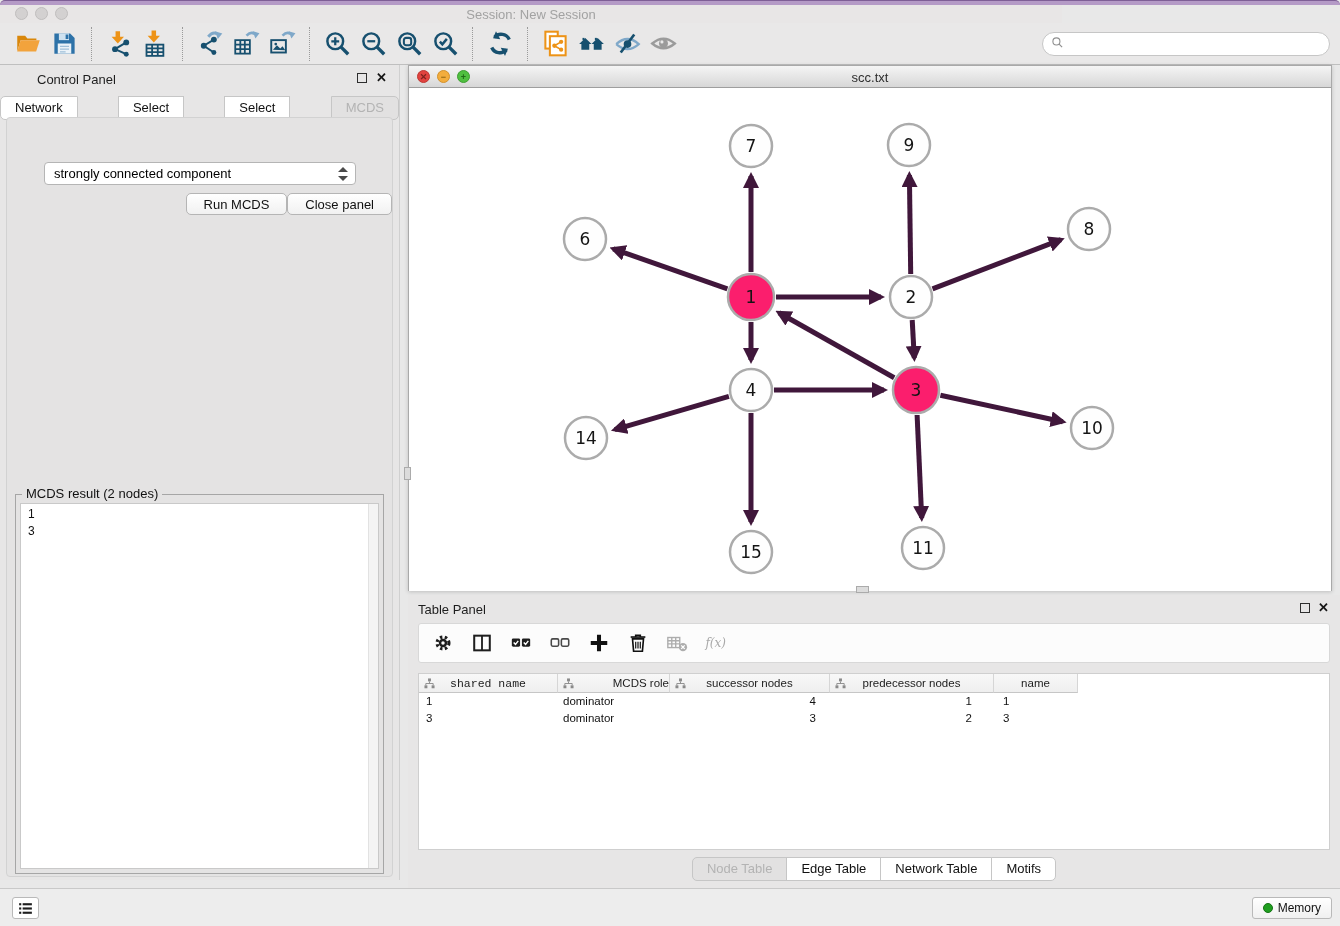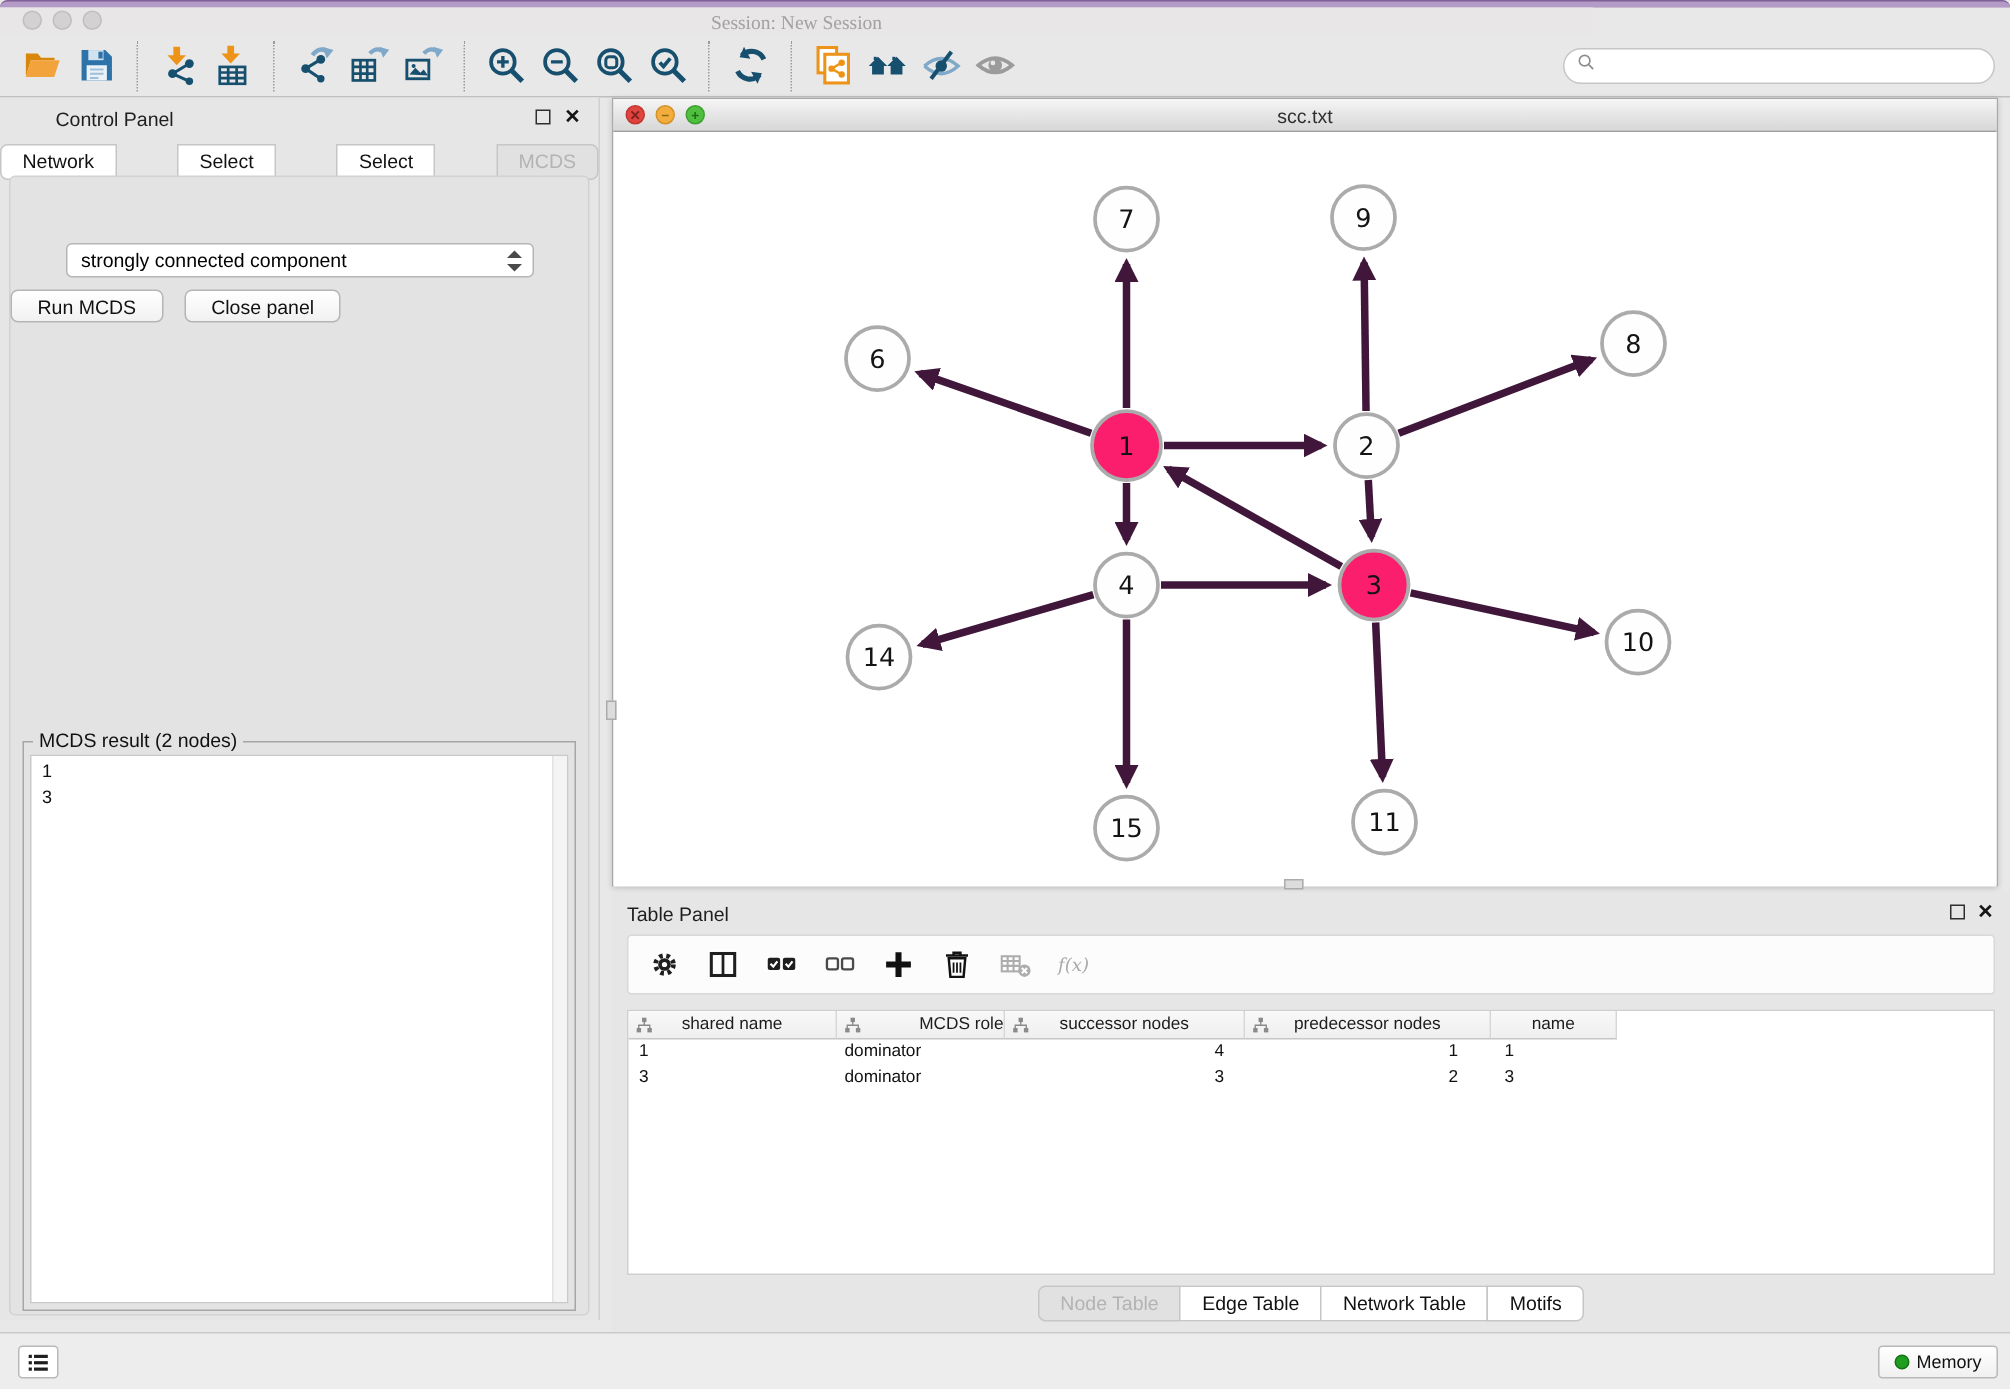--- a/index.html
+++ b/index.html
@@ -1,20 +1,20 @@
 <!DOCTYPE html>
 <html><head>
 <meta charset="utf-8">
 <style>
   * { margin:0; padding:0; box-sizing:border-box; }
   html,body { width:1340px; height:926px; }
   body { font-family:"Liberation Sans", sans-serif; background:#E8E8E8; position:relative; overflow:hidden; }
 
   .top-strip { position:absolute; left:0; top:0; width:1340px; height:5px; background:#B49AC6; border-top:1px solid #7E5F96; border-radius:6px 6px 0 0; }
-  .titlebar { position:absolute; left:0; top:5px; width:1062px; height:18px; background:#E8E6E6;font-family:Liberation Serif, serif; }
+  .titlebar { position:absolute; left:0; top:5px; width:1062px; height:18px; background:#E8E6E6; }
   .tl-dot { position:absolute; top:2px; width:13px; height:13px; border-radius:50%; background:#D3D1D1; border:1px solid #C0BEBE; }
   .win-title { position:absolute; left:0; right:0; top:2px; text-align:center; font-size:13px; color:#A2A2A2; }
 
   .main-toolbar { position:absolute; left:0; top:23px; width:1340px; height:42px; background:#E9E8E8; border-bottom:1px solid #BFBFBF; display:flex; align-items:center; padding:0 10px; }
   .tb-groups { display:flex; align-items:center; }
   .tb-sep { width:1px; height:34px; border-left:1px dotted #9A9A9A; margin:0 9px; }
   .tbicon { width:36px; height:34px; display:flex; align-items:center; justify-content:center; cursor:pointer; }
   .tbicon svg { width:27px; height:27px; }
   .search-box { margin-left:auto; width:288px; height:24px; background:#FFF; border:1px solid #C6C6C6; border-radius:13px; display:flex; align-items:center; padding:0 8px; }
   .search-box svg { width:13px; height:13px; flex:0 0 auto; }
@@ -34,21 +34,21 @@
   .seg-tab:last-child { border-radius:0 5px 5px 0; }
   .seg-tab.selected { background:#E2E1E1; color:#B3B3B3; }
   .cp-tabs { position:absolute; left:0; right:0; top:31px;justify-content:space-between; }
 
   .cp-content { position:absolute; left:6px; top:52px; width:387px; height:760px; background:#E4E3E3; border:1px solid #D2D2D2; border-radius:4px; }
   .opt-label { position:absolute; top:20px; left:0; right:0; text-align:center; font-size:13px; color:#111; }
   .dropdown { position:absolute; left:37px; top:44px; width:312px; height:23px; background:#FFF; border:1px solid #B5B5B5; border-radius:4px; font-size:13px; line-height:21px; padding-left:9px; cursor:pointer; }
   .dd-stepper { position:absolute; right:7px; top:4px; width:10px; height:14px; }
   .dd-up { position:absolute; top:0; left:0; width:0; height:0; border-left:5px solid transparent; border-right:5px solid transparent; border-bottom:5px solid #4A4A4A; }
   .dd-down { position:absolute; bottom:0; left:0; width:0; height:0; border-left:5px solid transparent; border-right:5px solid transparent; border-top:5px solid #4A4A4A; }
-  .cp-buttons { position:absolute; top:75px; left:0; right:0; display:flex; justify-content:flex-start; gap:14px; }
+  .cp-buttons { position:absolute; top:75px; left:0; right:0; display:flex; justify-content:flex-end; gap:0; }
   .btn { height:22px; padding:0 17px; background:linear-gradient(#FFFFFF,#F1F1F1); border:1px solid #B5B5B5; border-radius:5px; font-size:13px; color:#111; cursor:pointer; font-family:"Liberation Sans", sans-serif; }
 
   .result-group { position:absolute; left:8px; top:376px; width:369px; height:380px; border:1px solid #A6A6A6; }
   .result-legend { position:absolute; top:-9px; left:6px; background:#E4E3E3; padding:0 4px; font-size:13px; color:#111; }
   .result-box { position:absolute; left:4px; top:8px; right:4px; bottom:4px; background:#FFF; border:1px solid #C9C9C9; }
   .result-text { position:absolute; left:0; top:0; right:10px; bottom:0; font-size:12px; line-height:17px; padding:2px 0 0 7px; color:#111; white-space:pre; }
   .result-scroll { position:absolute; right:0; top:0; bottom:0; width:10px; background:#F4F4F4; border-left:1px solid #E2E2E2; }
 
   
   .network-window { position:absolute; left:408px; top:65px; width:924px; height:526px; background:#FFF; border:1px solid #A9A9A9; box-shadow:0 1px 4px rgba(0,0,0,.18); }
@@ -403,21 +403,21 @@
         </svg>
       </div>
       <div class="tpicon wide">
         <svg viewBox="0 0 34 24">
           <text x="2" y="18" font-family="DejaVu Serif, serif" font-style="italic" font-size="17" fill="#A9A9A9">f(x)</text>
         </svg>
       </div>
     </div>
   <div class="tp-table" id="tp-table">
       <div class="th-row">
-        <div class="th-cell" style="width: 139px;">
+        <div class="th-cell" style="width: 139px; font-family: Liberation Mono, monospace;">
           <span class="hicon"><svg viewBox="0 0 12 12">
               <g fill="#8A8A8A">
                 <rect x="4.4" y="0.5" width="3.2" height="3.2"></rect>
                 <rect x="0.5" y="8" width="3.2" height="3.2"></rect>
                 <rect x="8.3" y="8" width="3.2" height="3.2"></rect>
               </g>
               <path d="M6 3.7v2.3M2 8V6h8v2" stroke="#8A8A8A" fill="none"></path>
             </svg></span>
           <span>shared name</span>
         </div>

